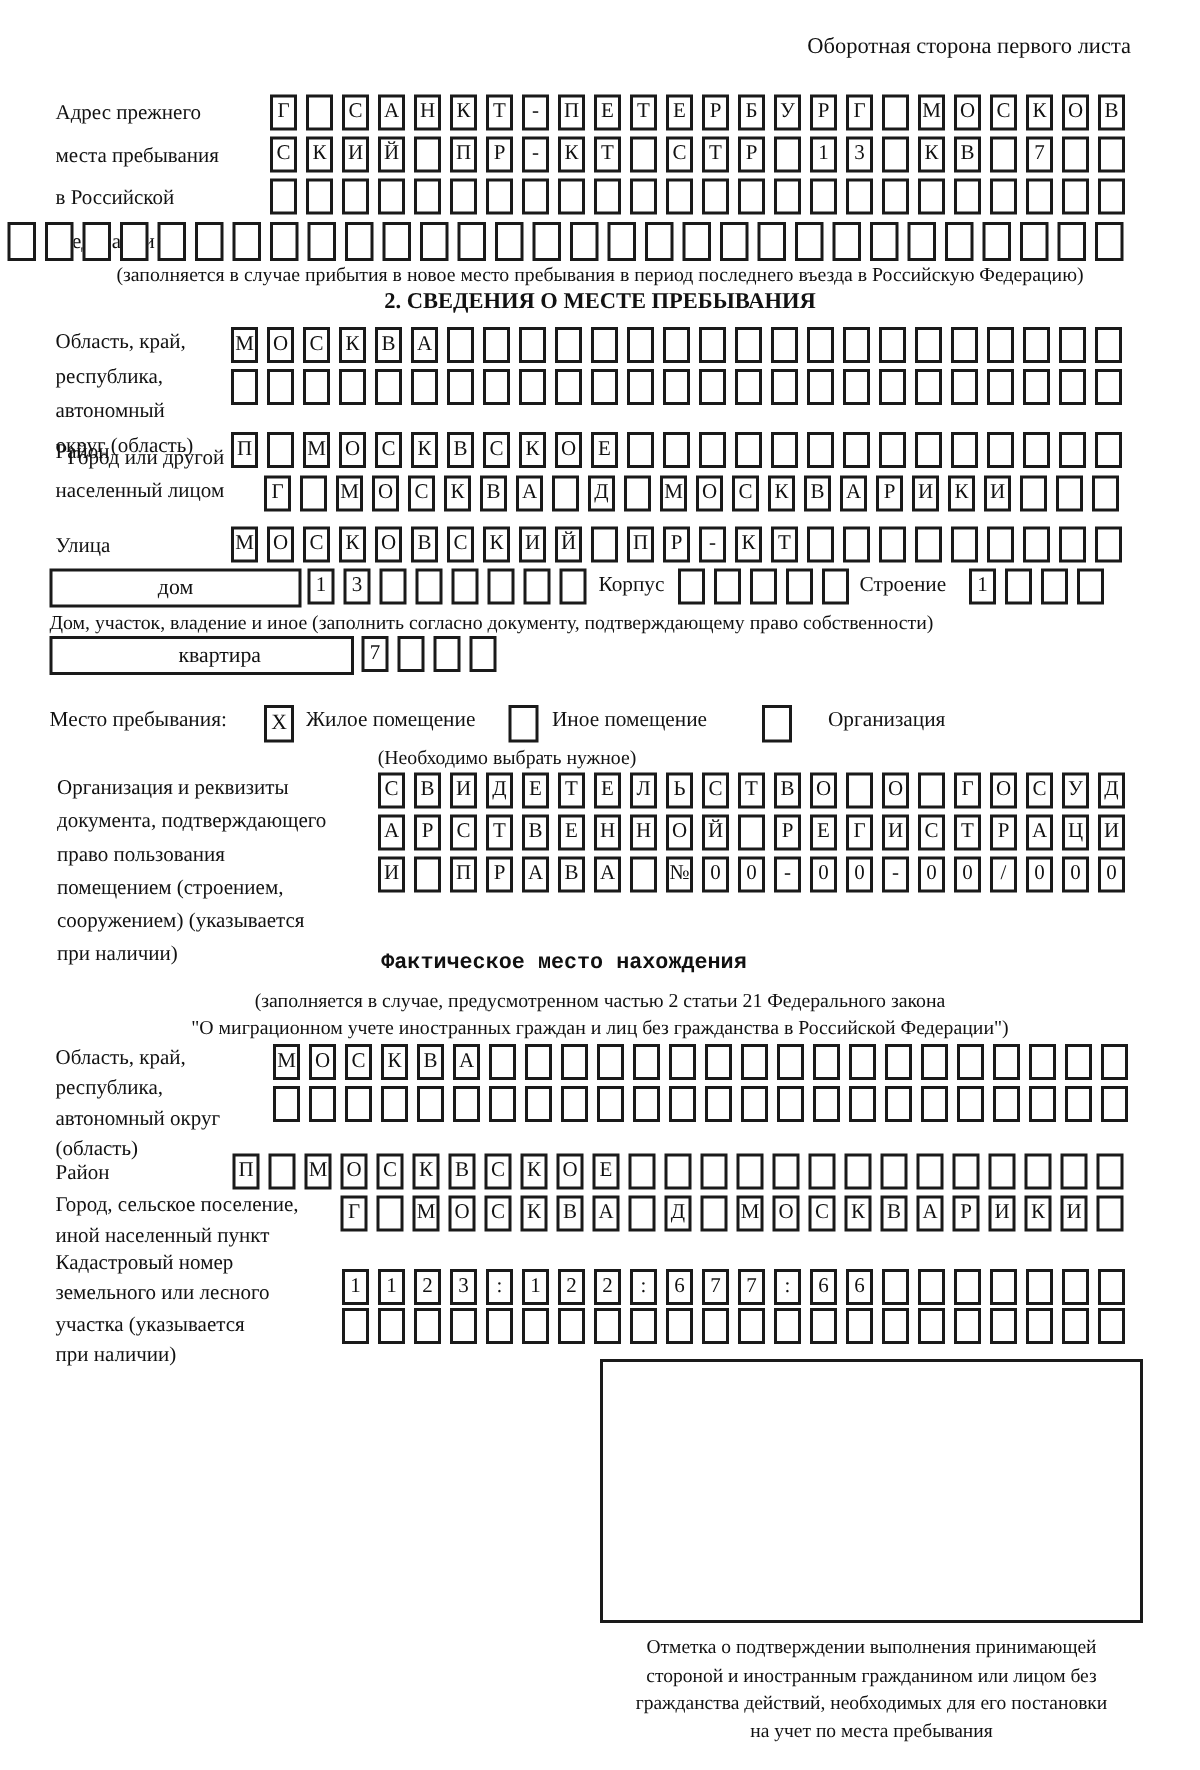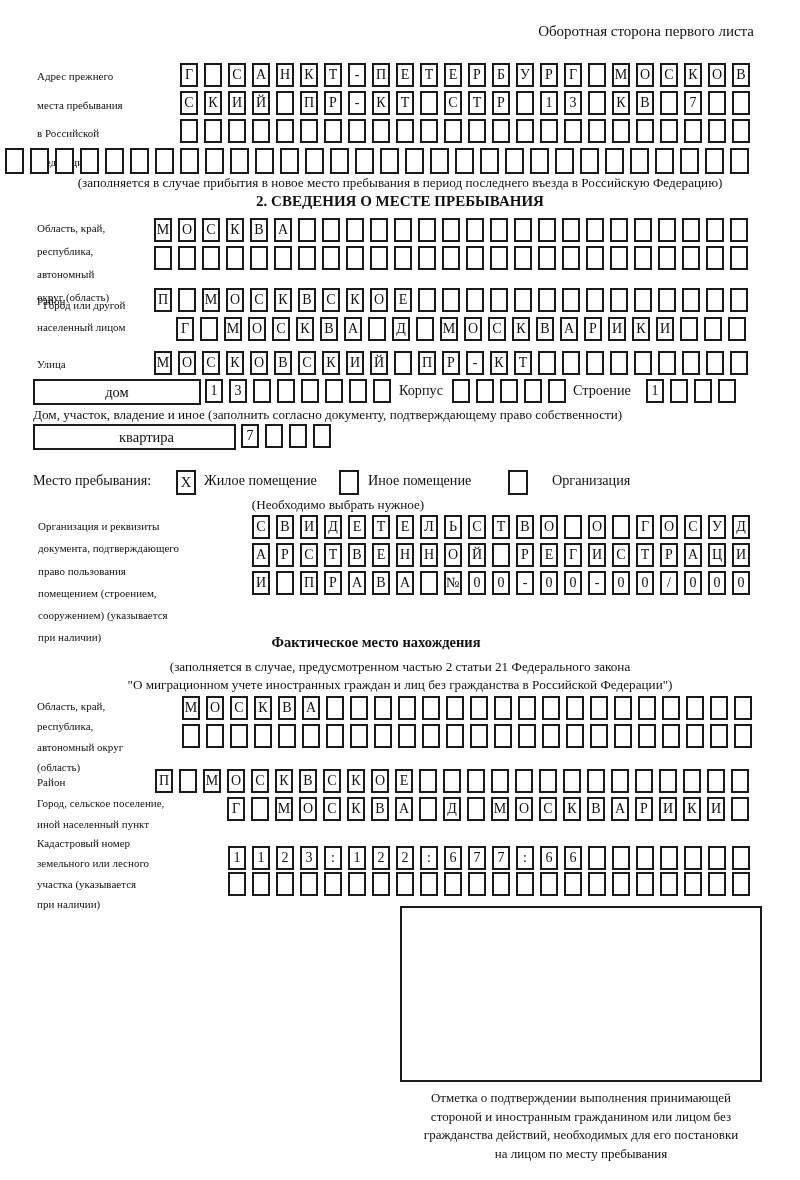--- a/index.html
+++ b/index.html
@@ -7,21 +7,21 @@
         font-family:"Liberation Serif","DejaVu Serif",serif;color:#111;overflow:hidden;}
   .abs{position:absolute;}
   .cells{display:flex;gap:6px;}
   .cell{flex:0 0 auto;width:18px;height:24px;border:2px solid #1a1a1a;box-sizing:border-box;
         display:flex;align-items:center;justify-content:center;
         font-size:14px;line-height:1;background:#fff;}
   .p25 .cell{width:19px;height:26px;}
   .chk{width:20px;height:25px;font-size:14.5px;}
   .widebox{border:2px solid #1a1a1a;box-sizing:border-box;display:flex;align-items:center;
            justify-content:center;font-size:14.5px;background:#fff;}
-  .label{font-size:11px;line-height:23px;}
+  .label{font-size:14px;line-height:23px;}
   .caption{font-size:13.2px;line-height:17px;}
   .bold{font-weight:bold;}
   .center{text-align:center;}
   .ln{white-space:nowrap;}
 
   #title-right{top:23px;right:46px;font-size:15px;}
   #s1-label{left:37px;top:62px;line-height:28.5px;}
   #s1-r1{left:180px;top:63px;}
   #s1-r2{left:180px;top:91px;}
   #s1-r3{left:180px;top:119px;}
@@ -52,21 +52,21 @@
   #stay-opt1{left:204px;top:472px;font-size:14.2px;}
   #stay-chk2{left:339px;top:470px;}
   #stay-opt2{left:368px;top:472px;font-size:14.2px;}
   #stay-chk3{left:508px;top:470px;}
   #stay-opt3{left:552px;top:472px;font-size:14.2px;}
   #stay-caption{left:33px;top:496px;width:610px;}
   #doc-label{left:38px;top:515px;line-height:22.3px;}
   #doc-r1{left:252px;top:515px;}
   #doc-r2{left:252px;top:543px;}
   #doc-r3{left:252px;top:571px;}
-  #fact-heading{left:0;top:634px;width:752px;font-size:14.5px;}
+  #fact-heading{left:0;top:634px;width:752px;font-size:14.5px;font-family:Liberation Mono, monospace;}
   #fact-cap1{left:0;top:658px;width:800px;}
   #fact-cap2{left:0;top:676px;width:800px;}
   #region2-label{left:37px;top:696px;line-height:20.3px;}
   #region2-r1{left:182px;top:696px;}
   #region2-r2{left:182px;top:724px;}
   #district2-label{left:37px;top:771px;}
   #district2-row{left:155px;top:769px;}
   #city2-label{left:37px;top:793px;line-height:21px;}
   #city2-row{left:227px;top:797px;}
   #cad-label{left:37px;top:833px;line-height:20.3px;}
@@ -649,16 +649,16 @@
       <span class="cell"></span>
       <span class="cell"></span>
       <span class="cell"></span>
     </div>
 
   <div class="abs" id="stamp-box"></div>
   <div class="abs center" id="stamp-caption">
       <div class="ln">Отметка о подтверждении выполнения принимающей</div>
       <div class="ln">стороной и иностранным гражданином или лицом без</div>
       <div class="ln">гражданства действий, необходимых для его постановки</div>
-      <div class="ln">на лицом по месту пребывания</div>
+      <div class="ln">на учет по места пребывания</div>
     </div>
 
 </div>
 
 </body></html>

